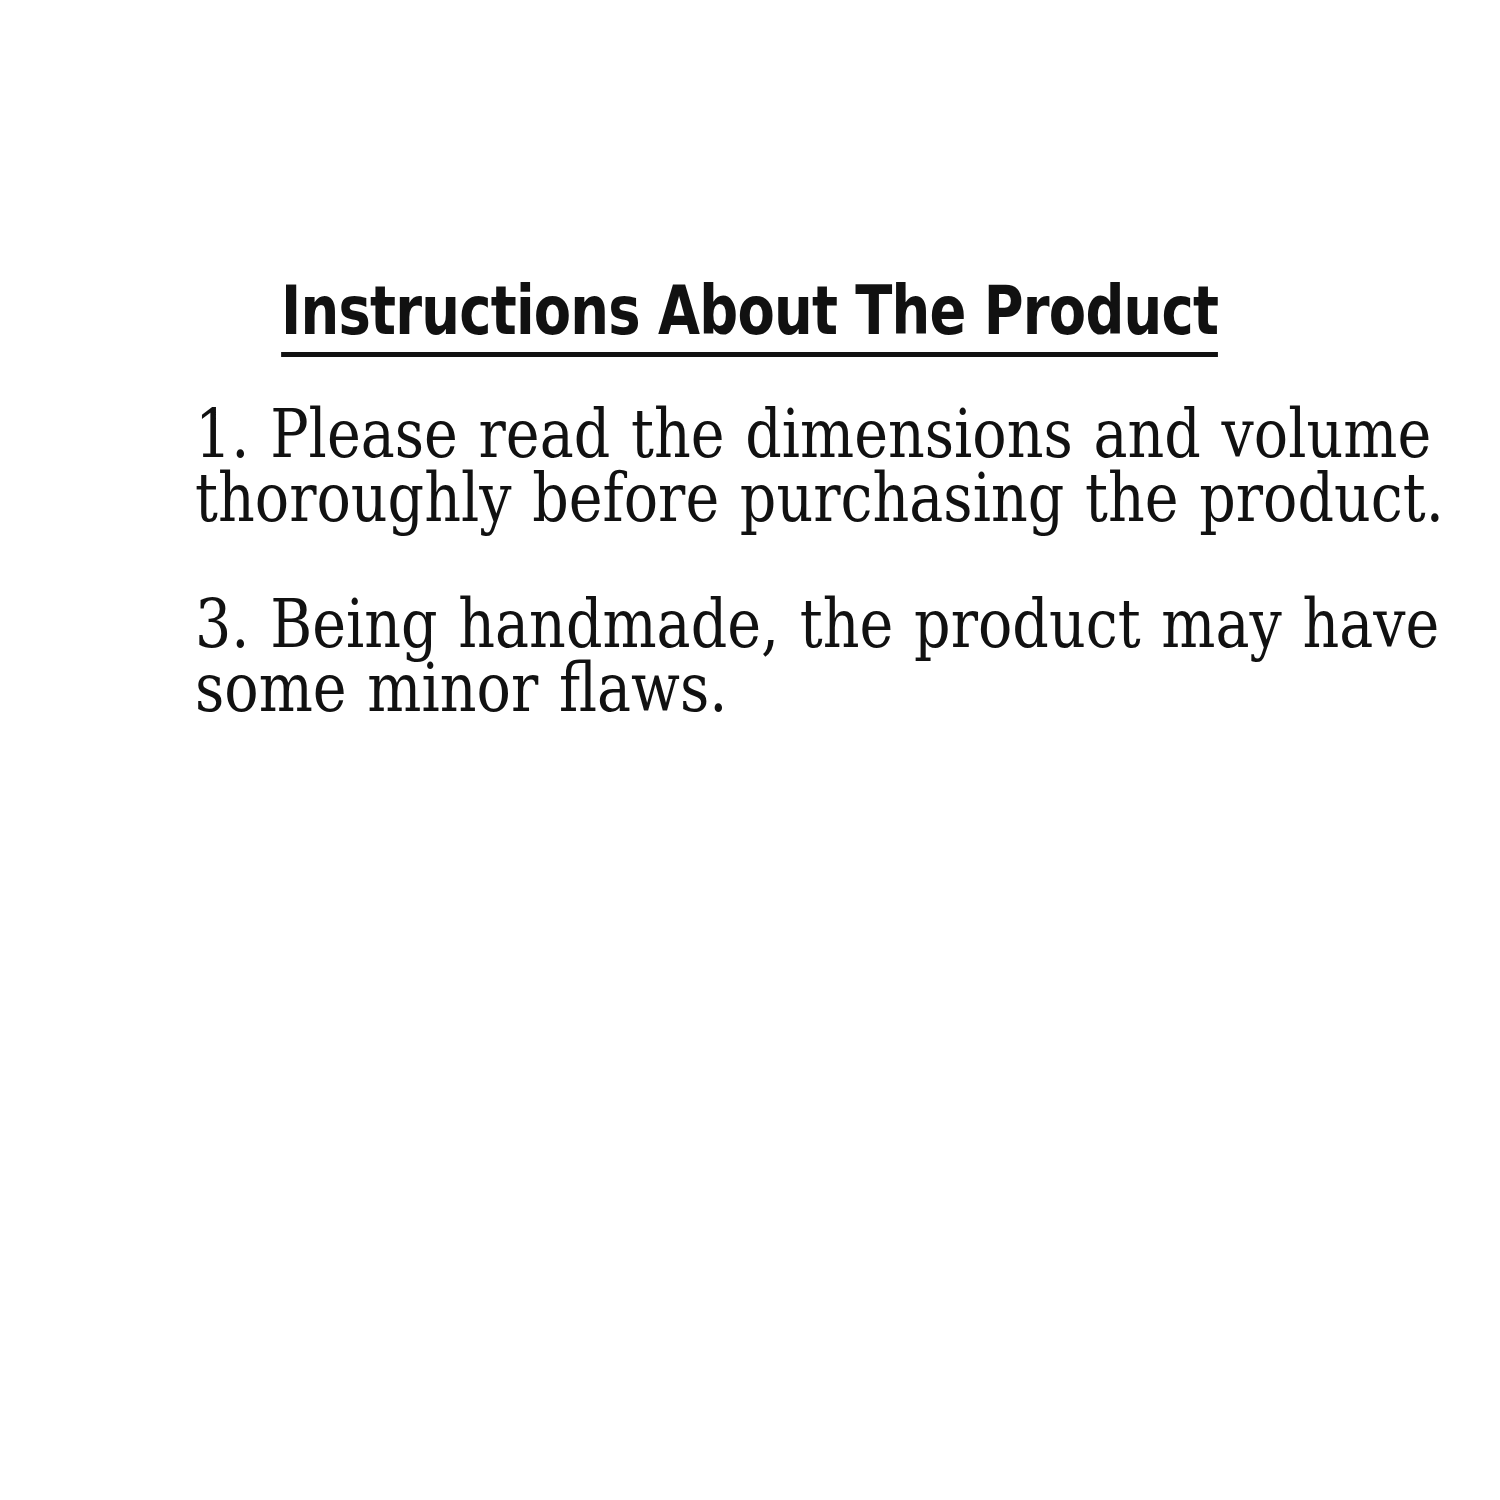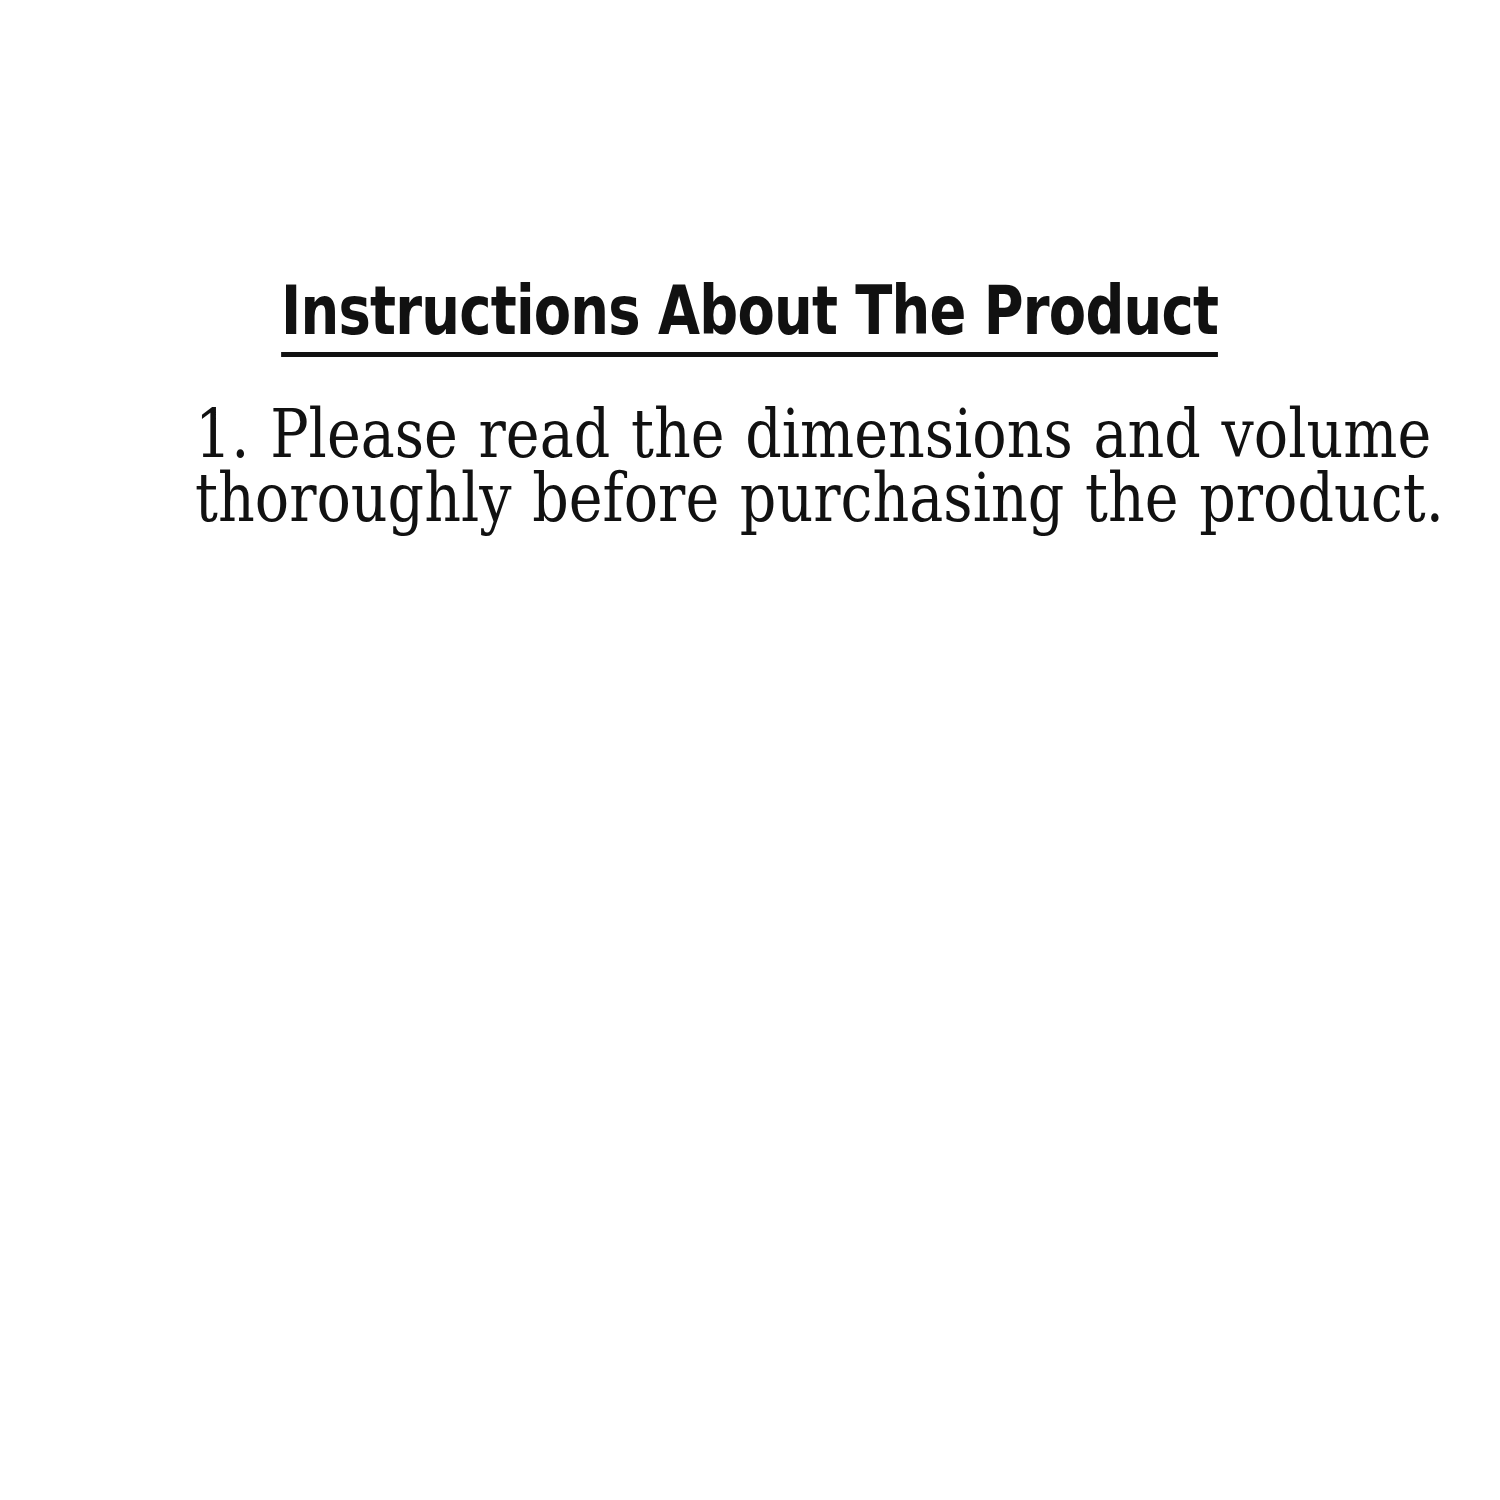--- a/index.html
+++ b/index.html
@@ -115,20 +115,24 @@
 
   <h1 class="title-wrap">
     <span class="title-text">Instructions About The Product</span>
   </h1>
 
   <div class="instructions">
     <p class="instruction">
       <span class="squeeze">1. Please read the dimensions and volume
 thoroughly before purchasing the product.</span>
     </p>
+    <p class="instruction">
+      <span class="squeeze">3. Being handmade, the product may have
+some minor flaws.</span>
+    </p>
   </div>
 
   <div class="logo">
     <div class="logo-back-frame"></div>
     <div class="logo-front-frame">
       <svg class="crab-icon" viewBox="0 0 60 56" xmlns="http://www.w3.org/2000/svg" aria-hidden="true">
 
         <g stroke="#111111" stroke-width="2.4" stroke-linecap="round" fill="none">
           <path d="M18 13 Q9 6 4 8"></path>
           <path d="M16 20 Q5 17 2 21"></path>

